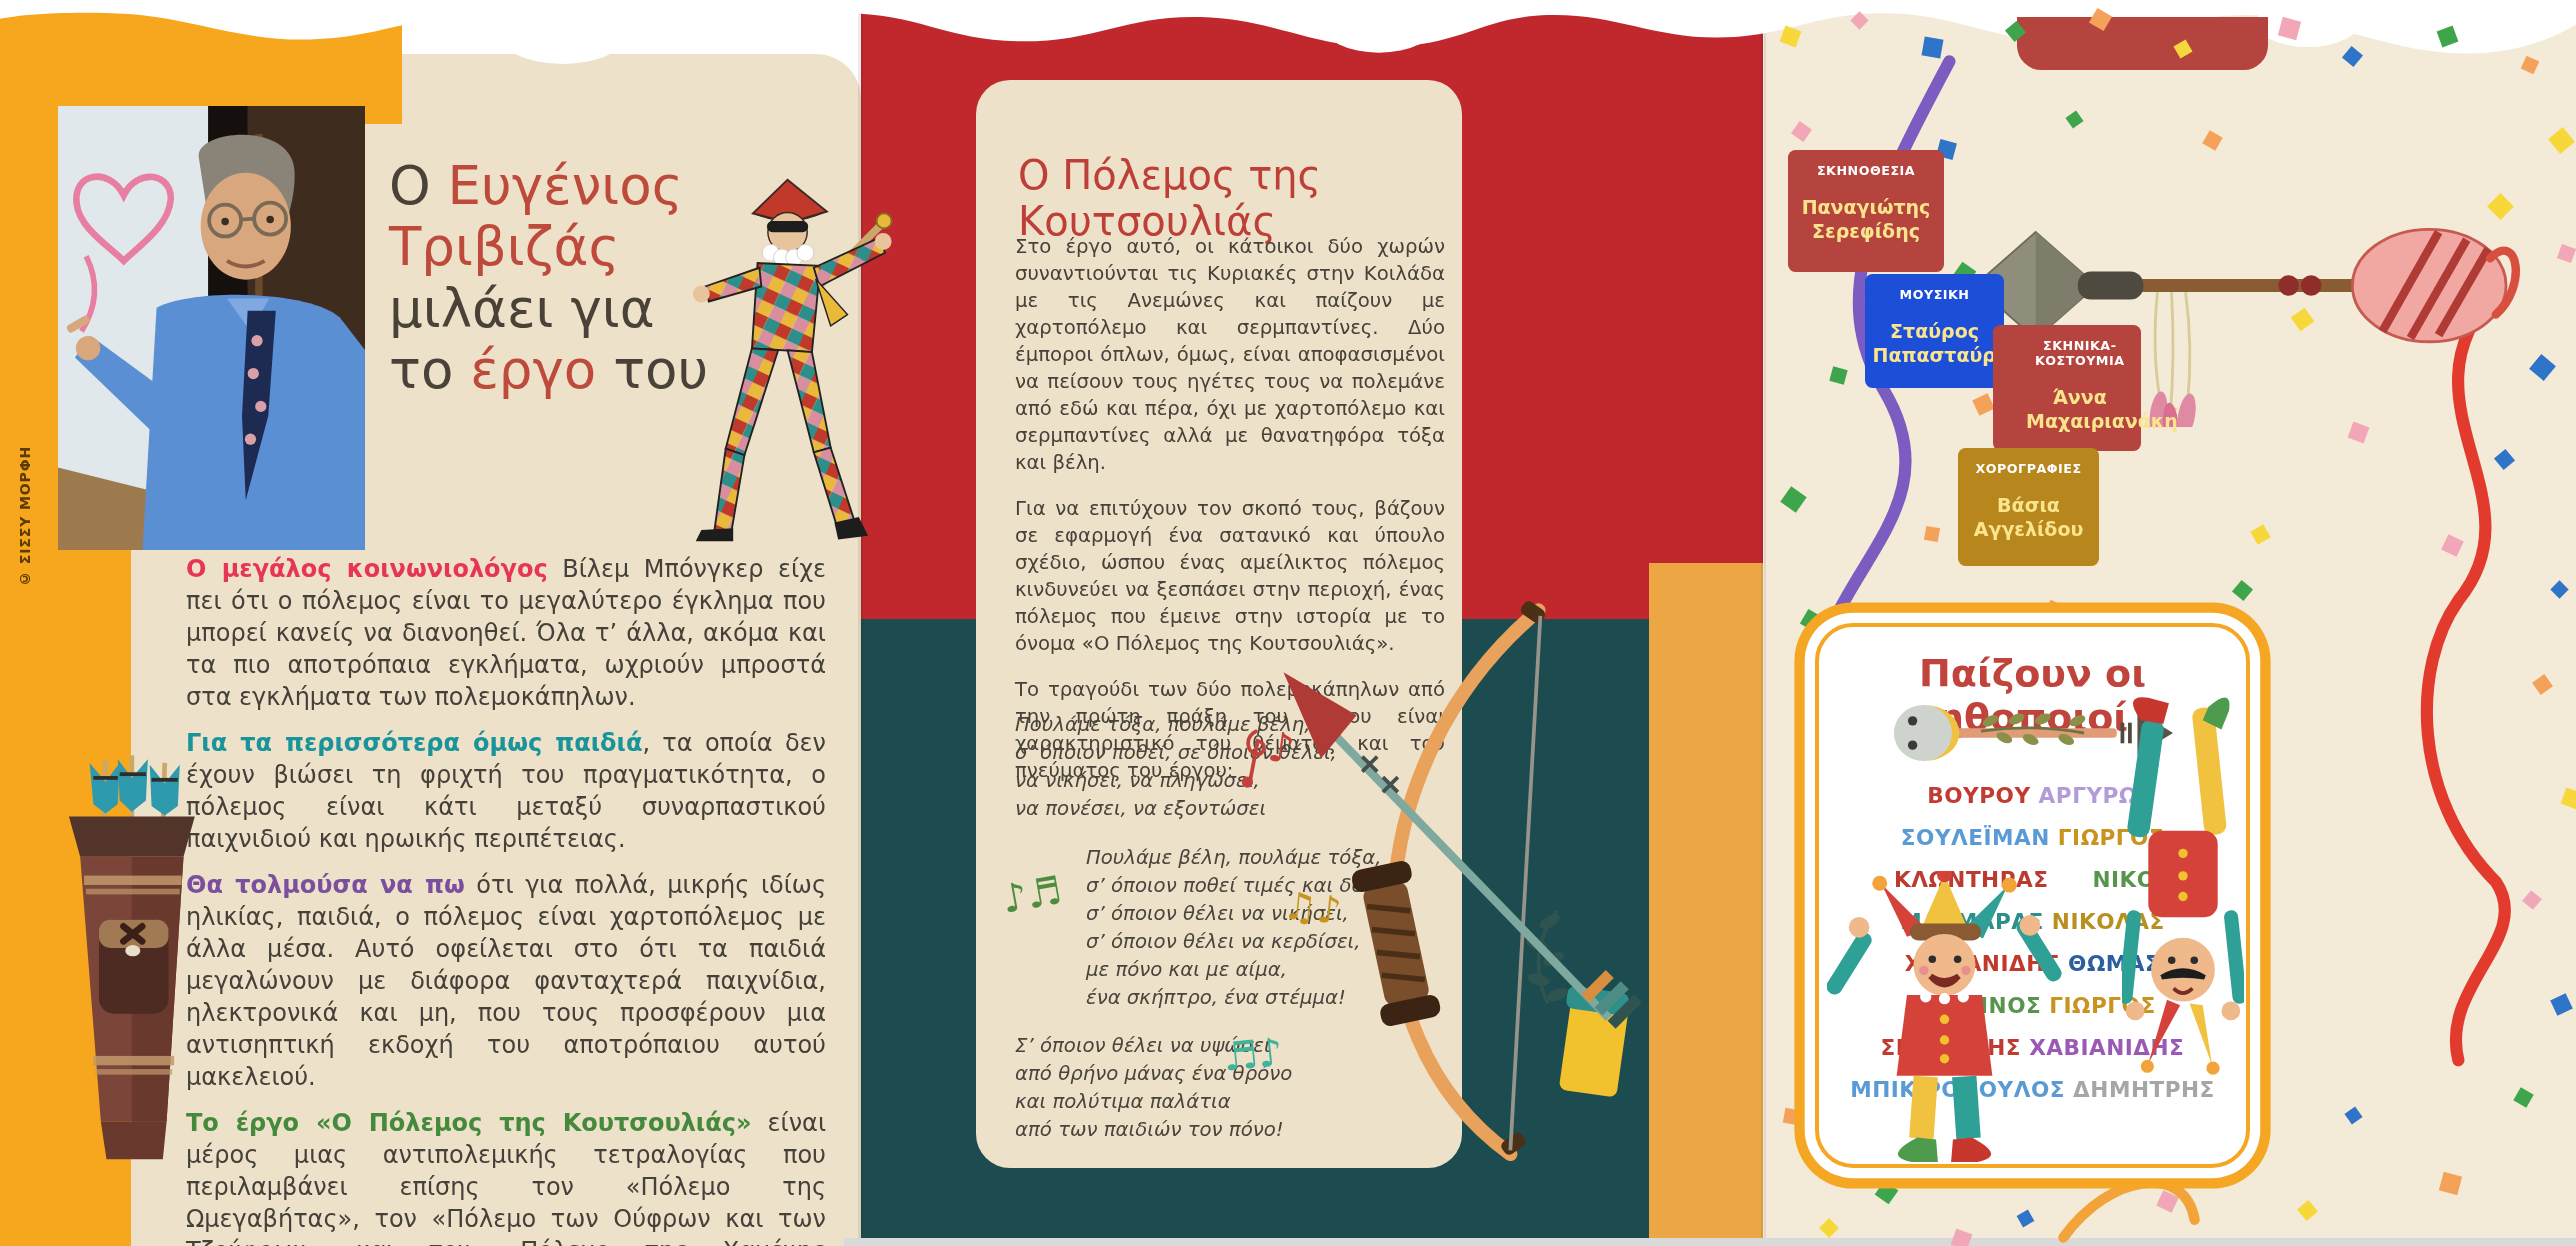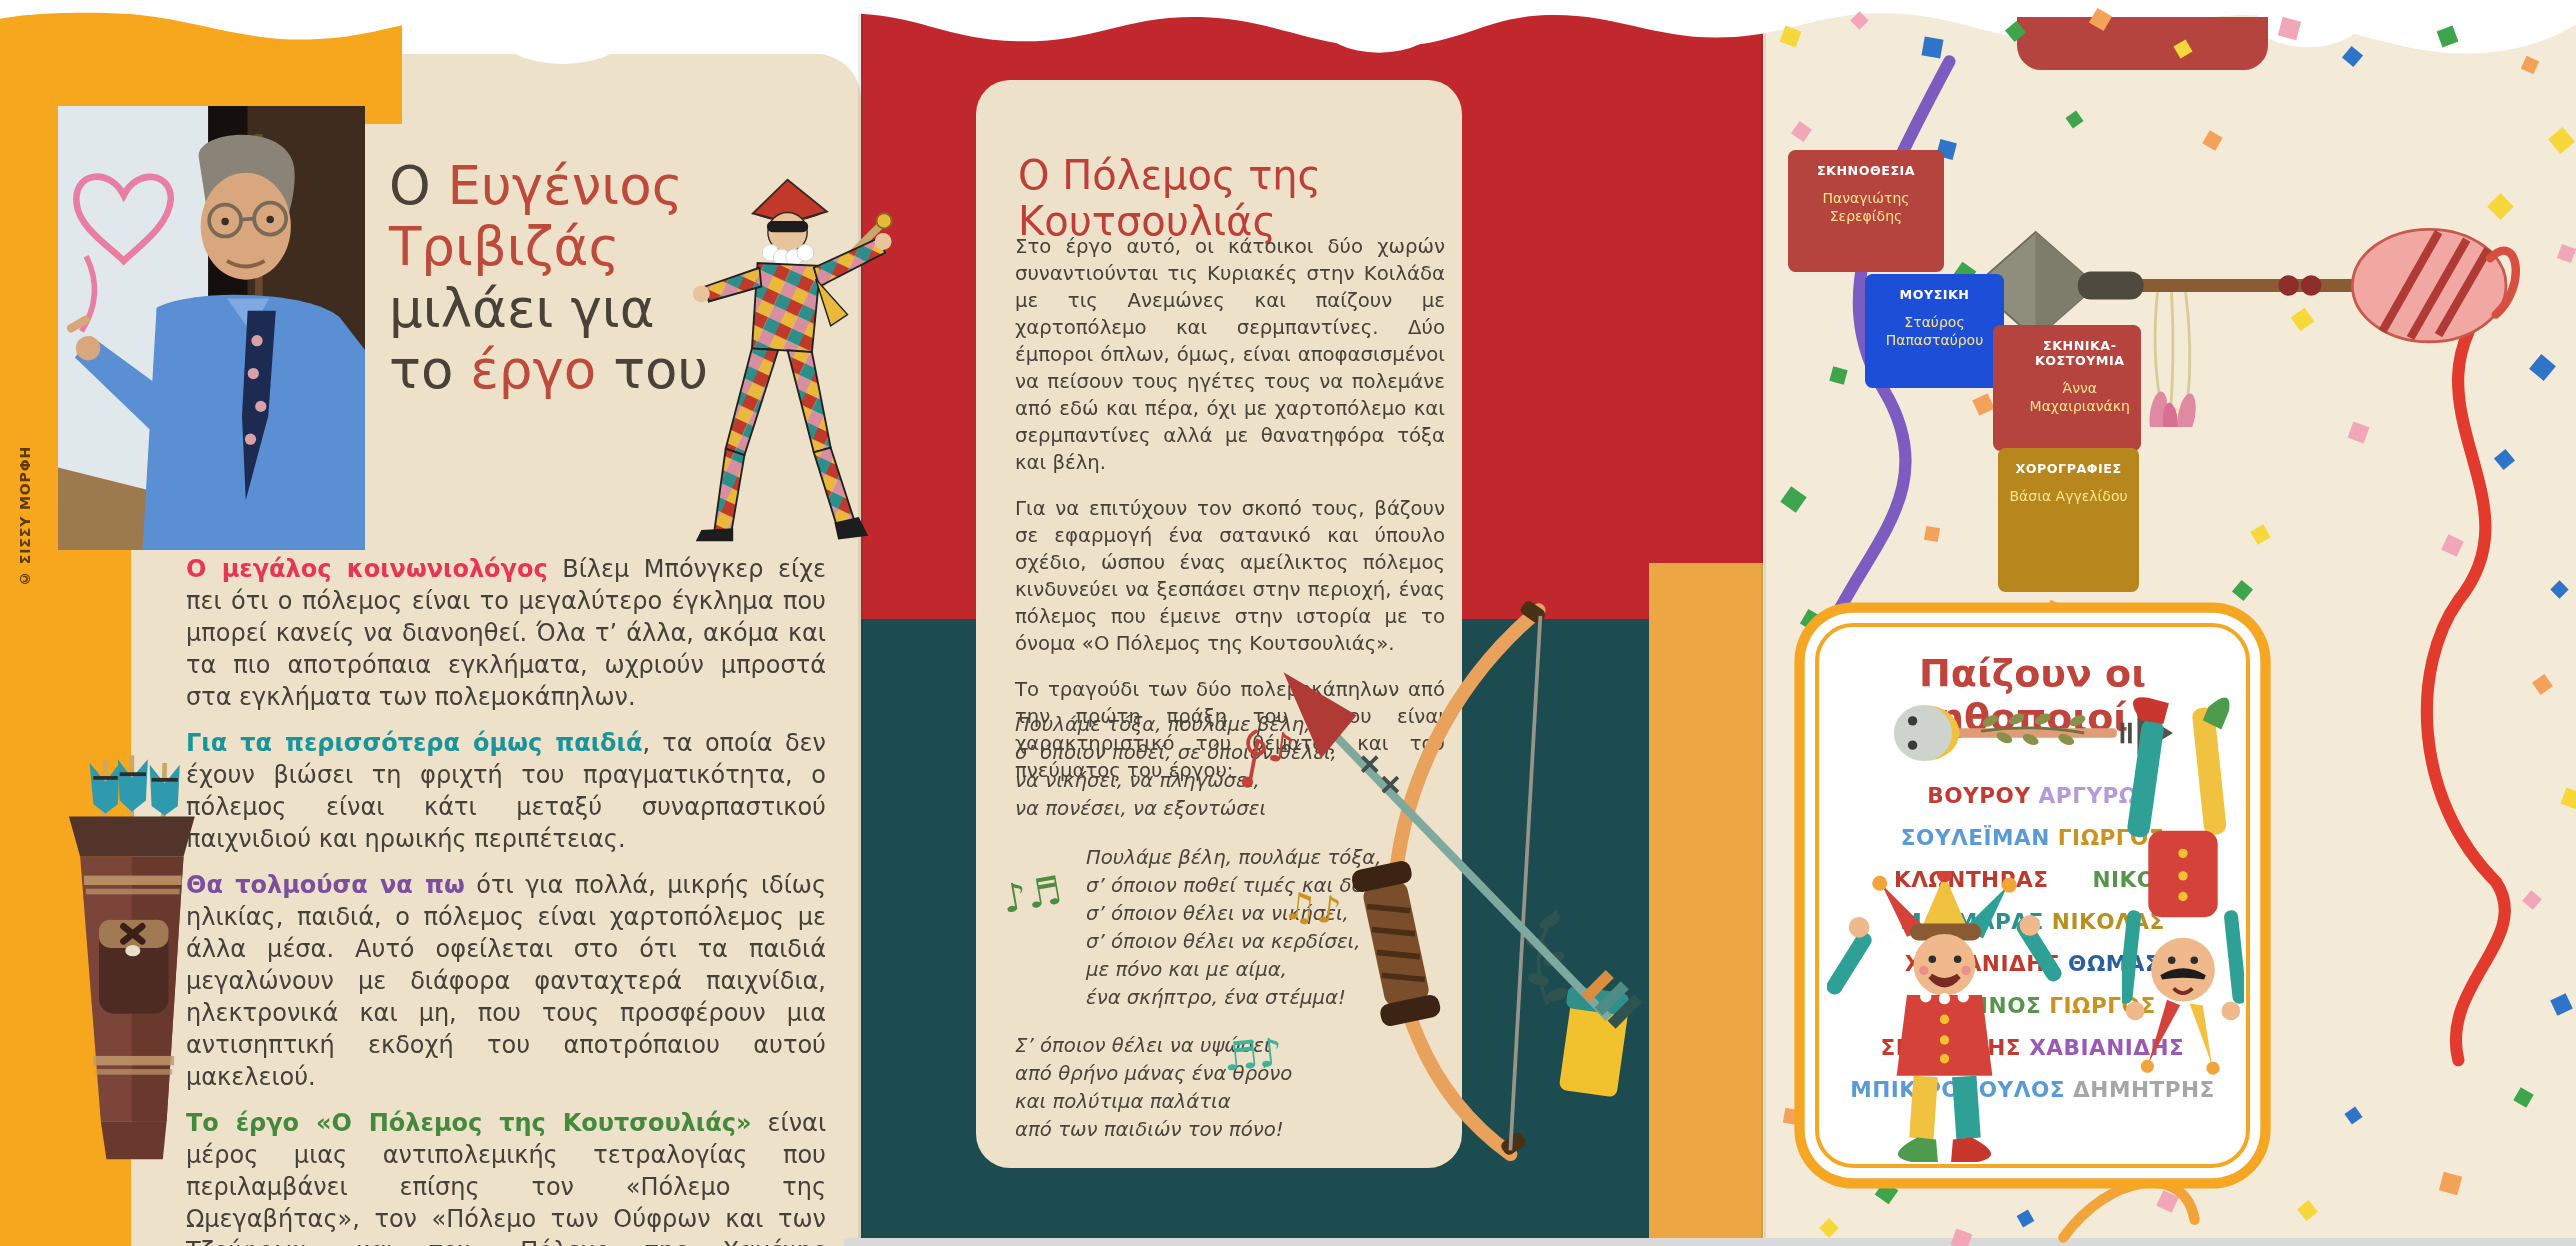--- a/index.html
+++ b/index.html
@@ -40,25 +40,25 @@
   .stanza.indent{margin-left:71px;}
   .notes{font-weight:bold;}
   .n-red{left:1268px;top:724px;color:#C2413B;font-size:41px;transform:rotate(8deg);}
   .n-green{left:1002px;top:872px;color:#4E8C3F;font-size:39px;transform:rotate(-10deg);}
   .n-gold{left:1283px;top:886px;color:#C8941F;font-size:38px;transform:rotate(6deg);}
   .n-teal{left:1223px;top:1032px;color:#3FB39B;font-size:39px;transform:rotate(-6deg);}
 
   
   .credit{border-radius:7.5px;color:#fff;text-align:center;padding:13px 7.5px;box-sizing:border-box;}
   .credit .role{font-size:12.7px;font-weight:bold;letter-spacing:0.5px;color:#FFFFFF;}
-  .credit .cname{font-size:14px;font-weight:normal;color:#FAE48C;line-height:1.25;margin-top:12px;}
+  .credit .cname{font-size:19px;font-weight:bold;color:#FAE48C;line-height:1.25;margin-top:18px;}
   .b1{left:1788px;top:150px;width:156px;height:122px;}
   .b2{left:1865px;top:274px;width:139px;height:114px;}
   .b3{left:1993px;top:325px;width:148px;height:126px;}
-  .b4{left:1998px;top:448px;width:141px;height:144px;}
+  .b4{left:1958px;top:448px;width:141px;height:118px;}
 
   .cast-box{left:1815px;top:623px;width:427px;height:537px;background:#fff;
             border:4.7px solid #F5A623;border-radius:38px;
             box-shadow:0 0 0 10.3px #fff,0 0 0 20.6px #F5A623;}
   .cast-title{left:0;top:24.4px;width:100%;text-align:center;font-size:38px;font-weight:bold;color:#C0443C;}
   .cast-arrow{left:73px;top:73px;}
   .cast-list{left:0;top:148px;width:100%;text-align:center;}
   .actor-row{font-size:21.6px;font-weight:bold;letter-spacing:0.5px;line-height:42px;}
 
   .conf{position:absolute;}

